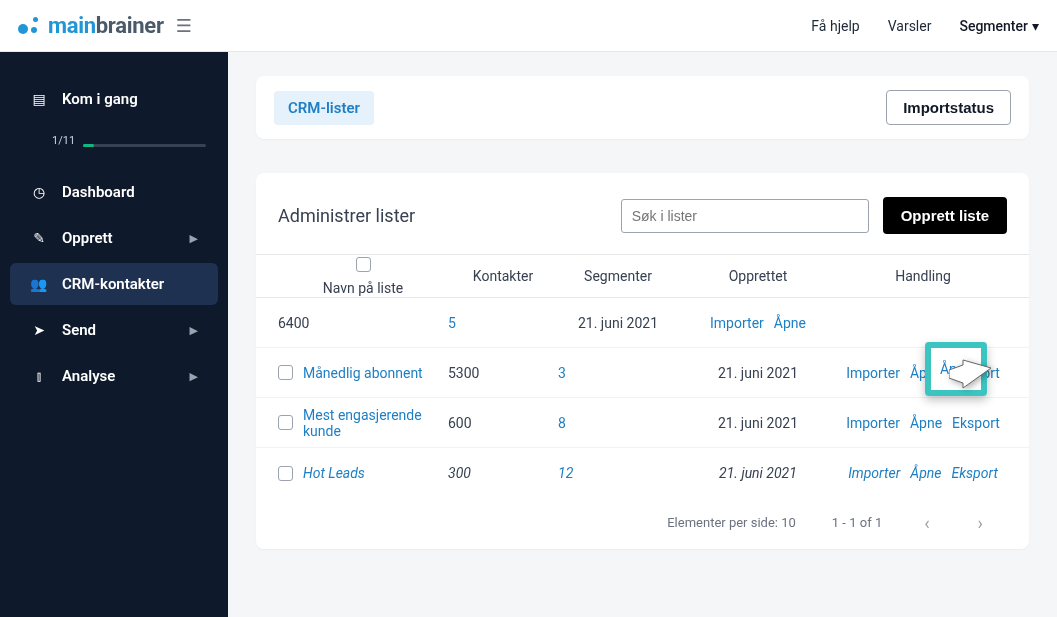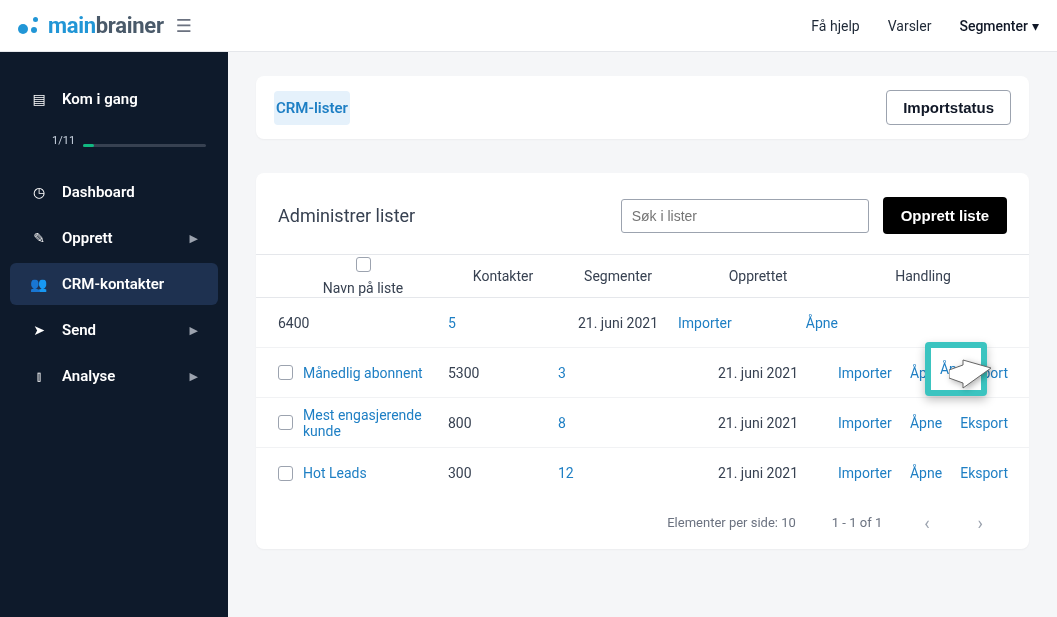--- a/index.html
+++ b/index.html
@@ -28,40 +28,40 @@
 .sb-item .sb-label { flex: 1; font-weight: 600; }
 .sb-item .chev { color: #9ca3af; font-size: 11px; }
 .sb-getstarted { margin-bottom: 20px; }
 .sb-progress-row { display: flex; align-items: flex-end; gap: 8px; padding-left: 52px; margin-top: -6px; margin-bottom: 24px; }
 .sb-progress-count { font-size: 11px; color: #cbd5e1; }
 .sb-progress-bar { flex: 1; height: 3px; background: #374151; margin-right: 22px; border-radius: 2px; position: relative; }
 .sb-progress-fill { position: absolute; left: 0; top: 0; height: 100%; width: 9%; background: #10b981; border-radius: 2px; }
 
 .main { flex: 1; padding: 24px 28px; overflow: auto; }
 .tabs-card { background: #fff; border-radius: 8px; padding: 14px 18px; display: flex; align-items: center; box-shadow: 0 1px 2px rgba(0,0,0,0.04); }
-.tab-active { background: #e5f1fb; color: #1e7fc4; font-weight: 600; padding: 8px 2px; border-radius: 4px; font-size: 15px; }
+.tab-active { background: #e5f1fb; color: #1e7fc4; font-weight: 600; padding: 8px 14px; border-radius: 4px; font-size: 15px; }
 .tabs-spacer { flex: 1; }
 .importstatus-btn { border: 1px solid #9ca3af; background: #fff; padding: 8px 16px; border-radius: 4px; font-size: 15px; font-weight: 600; color: #111827; cursor: pointer; }
 
 .table-card { background: #fff; border-radius: 8px; margin-top: 34px; box-shadow: 0 1px 2px rgba(0,0,0,0.04); padding-bottom: 10px; }
 .table-header { display: flex; align-items: center; padding: 24px 22px 20px 22px; }
 .table-title { font-size: 18px; color: #374151; flex: 1; }
 .search-input { width: 248px; padding: 8px 10px; border: 1px solid #9ca3af; border-radius: 3px; font-size: 14px; margin-right: 14px; color:#374151; }
 .create-btn { background: #000000; color: #fff; border: none; padding: 10px 18px; border-radius: 4px; font-size: 15px; font-weight: 600; cursor: pointer; }
 
 .thead, .trow { display: grid; grid-template-columns: 170px 110px 120px 160px 170px; align-items: center; padding: 0 22px; }
 .thead { height: 44px; font-size: 14px; color: #374151; border-top: 1px solid #e5e7eb; border-bottom: 1px solid #e5e7eb; }
 .th { display: flex; align-items: center; gap: 8px; flex-direction: column; }
 .trow { min-height: 50px; font-size: 14px; color: #374151; border-bottom: 1px solid #f1f2f4; position: relative; padding-top: 8px; padding-bottom: 8px; }
-.trow:last-of-type { border-bottom: none; }
+.trow:last-of-type { border-bottom: none; font-style: italic; }
 .ck { width: 15px; height: 15px; border: 1.5px solid #9ca3af; border-radius: 3px; flex-shrink: 0; }
 .name-cell { display: flex; align-items: center; gap: 10px; }
 .link-blue { color: #1e7fc4; cursor: pointer; }
 .created-cell { text-align: center; }
-.actions-cell { display: flex; gap: 10px; justify-content: space-between; }
+.actions-cell { display: flex; gap: 10px; justify-content: center; }
 .action-link { color: #1e7fc4; font-size: 14px; cursor: pointer; white-space: nowrap; }
 
 .pager { display: flex; align-items: center; justify-content: flex-end; gap: 36px; padding: 14px 40px 6px 22px; font-size: 13px; color: #6b7280; }
 .pager .chev-btn { color: #9ca3af; font-size: 18px; cursor: pointer; padding: 0 6px; }
 
 
 .callout-highlight { position: absolute; border: 6px solid #3bc4c0; border-radius: 4px; box-shadow: 0 4px 10px rgba(0,0,0,0.25); background: #fff; width: 62px; height: 54px; top: -6px; right: 42px; display: flex; align-items: center; justify-content: center; z-index: 5; }
 .callout-arrow { position: absolute; right: -10px; top: 10px; z-index: 6; }
 .callout-arrow svg { filter: drop-shadow(2px 2px 3px rgba(0,0,0,0.3)); }
 .row-rel { position: relative; }
@@ -188,21 +188,21 @@
               <div class="callout-arrow"><svg width="42" height="32" viewBox="0 0 42 32">
                   <polygon points="42,10 14,2 14,7 0,12 0,20 14,25 14,30" fill="#fff" stroke="#666" stroke-width="1"></polygon>
                 </svg></div>
             </div>
           </div>
           <div class="trow row-rel">
             <div class="name-cell">
               <span class="ck"></span>
               <span class="link-blue">Mest engasjerende kunde</span>
             </div>
-            <div>800</div>
+            <div>600</div>
             <div><span class="link-blue">8</span></div>
             <div class="created-cell">21. juni 2021</div>
             <div class="actions-cell">
               <span class="action-link">Importer</span>
               <span class="action-link">Åpne</span>
               <span class="action-link">Eksport</span>
             </div>
           </div>
           <div class="trow row-rel">
             <div class="name-cell">

